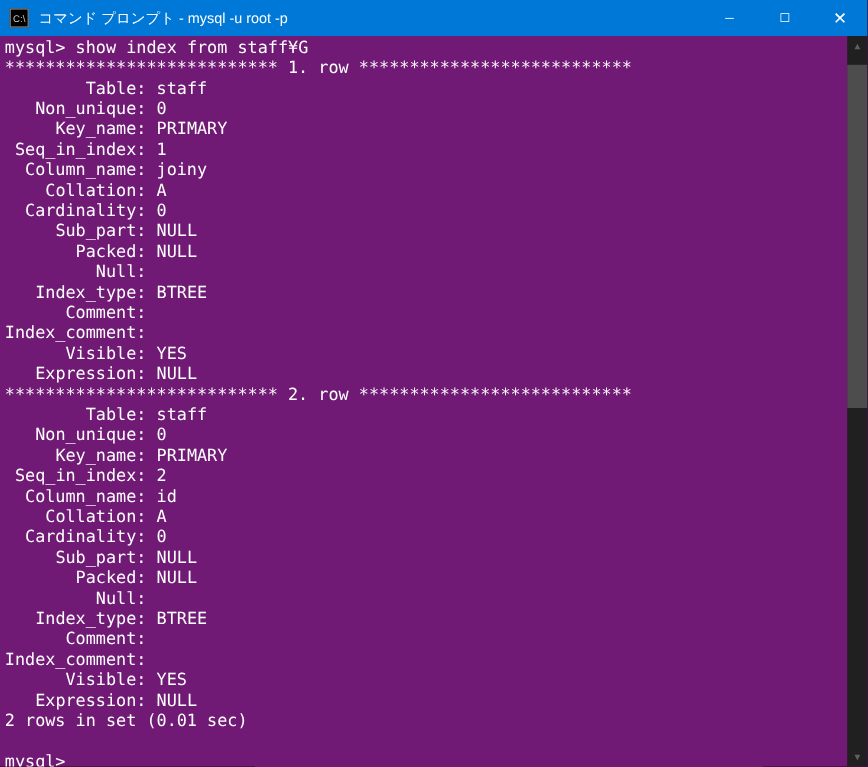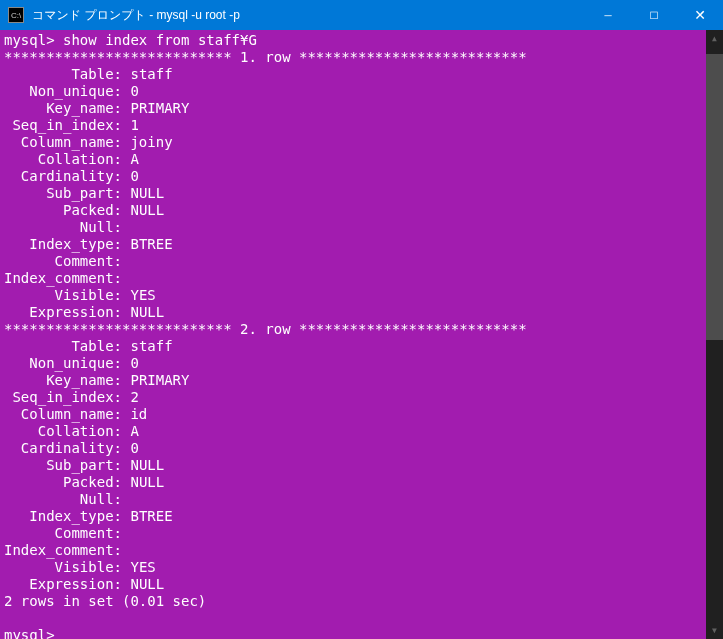--- a/index.html
+++ b/index.html
@@ -48,21 +48,21 @@
       height: 100%;
       display: flex;
       align-items: center;
       justify-content: center;
       color: #fff;
       font-size: 10px;
     }
     .win-btn.close { font-size: 14px; }
     .terminal {
       flex: 1;
-      background: #a21caf;
+      background: #701a75;
       color: #fff;
       padding: 2px 4px;
       font-size: 14px;
       line-height: 17px;
       position: relative;
       white-space: pre;
       overflow: hidden;
     }
     .scrollbar {
       position: absolute;

